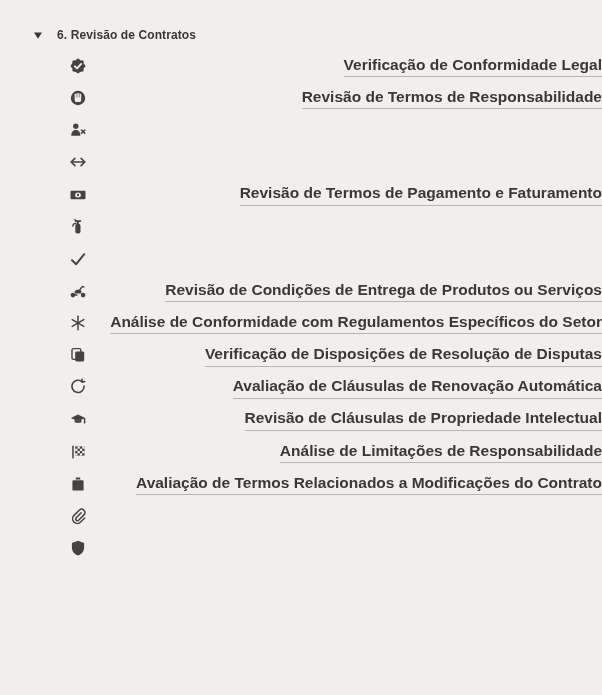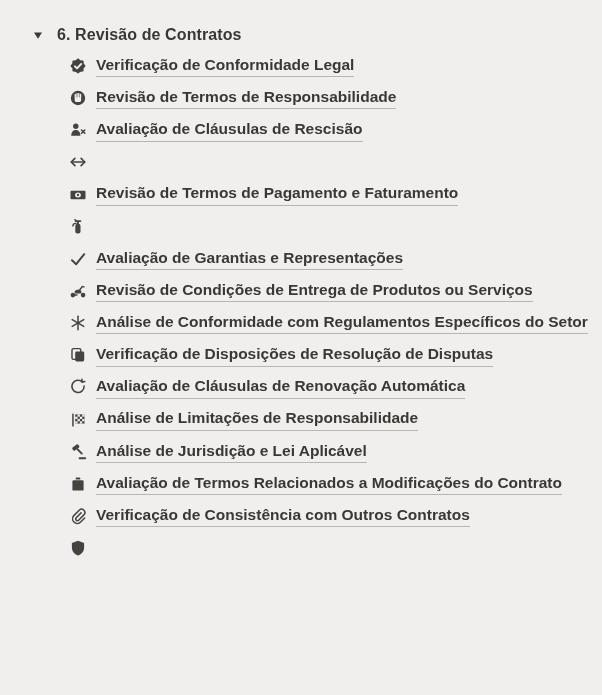--- a/index.html
+++ b/index.html
@@ -18,26 +18,26 @@
   .page{width:602px;height:695px;padding-top:20px;}
   .section-header{
     display:flex;align-items:center;
     height:30px;padding-left:33px;cursor:pointer;
   }
   .toggle{
     width:10px;height:10px;flex:0 0 10px;margin-right:14px;
     display:flex;align-items:center;justify-content:center;
   }
   .section-title{
-    font-size:16px;font-weight:700;letter-spacing:0.1px;color:#393733;
+    font-size:12px;font-weight:700;letter-spacing:0.1px;color:#393733;
   }
   ul.link-list{list-style:none;}
   ul.link-list li{
     height:32.15px;display:flex;align-items:center;
-    padding-left:69px;cursor:pointer;
+    padding-left:69px;cursor:pointer;justify-content:space-between;
   }
   .icon{
     width:18px;height:18px;flex:0 0 18px;margin-right:9px;
     display:flex;align-items:center;justify-content:center;
   }
   .icon svg{display:block;}
   .label{
     font-size:15.5px;font-weight:600;color:var(--text);
     border-bottom:1px solid var(--underline);
     padding-bottom:2px;line-height:1.25;white-space:nowrap;
@@ -100,21 +100,20 @@
       <span class="icon">
         <svg width="18" height="18" viewBox="0 0 18 18">
           <circle cx="6.8" cy="5.3" r="2.7" fill="#45433e"></circle>
           <path d="M2.2,14.8 C2.2,10.9 4.3,8.9 6.8,8.9 C9.3,8.9 11.4,10.9 11.4,14.8 Z" fill="#45433e"></path>
           <g stroke="#45433e" stroke-width="1.6" stroke-linecap="round">
             <line x1="12.5" y1="9" x2="15.8" y2="12.3"></line>
             <line x1="15.8" y1="9" x2="12.5" y2="12.3"></line>
           </g>
         </svg>
       </span>
-      <span class="label">Avaliação de Cláusulas de Rescisão</span>
     </li>
 
     <li>
       <span class="icon">
         <svg width="18" height="18" viewBox="0 0 18 18">
           <g fill="none" stroke="#45433e" stroke-width="1.7" stroke-linecap="round" stroke-linejoin="round">
             <line x1="2.6" y1="9" x2="15.4" y2="9"></line>
             <polyline points="5.9,5.4 2.2,9 5.9,12.6"></polyline>
             <polyline points="12.1,5.4 15.8,9 12.1,12.6"></polyline>
           </g>
@@ -146,21 +145,20 @@
         </svg>
       </span>
     </li>
 
     <li>
       <span class="icon">
         <svg width="18" height="18" viewBox="0 0 18 18">
           <polyline points="3,10.2 7.2,14.2 15.2,4.2" fill="none" stroke="#45433e" stroke-width="2" stroke-linecap="round" stroke-linejoin="round"></polyline>
         </svg>
       </span>
-      <span class="label">Avaliação de Garantias e Representações</span>
     </li>
 
     <li>
       <span class="icon">
         <svg width="18" height="18" viewBox="0 0 18 18">
           <circle cx="3.9" cy="13.1" r="2.3" fill="#45433e"></circle>
           <circle cx="14.1" cy="13.1" r="2.3" fill="#45433e"></circle>
           <path d="M5.5,9.6 C6.5,7.6 9,7.1 11,7.6 L12.6,9.6 L12,11.6 L6,11.6 Z" fill="#45433e"></path>
           <g fill="none" stroke="#45433e" stroke-width="1.4" stroke-linecap="round">
             <path d="M11,7.5 L13.3,4.6 L15,4.9"></path>
@@ -200,20 +198,31 @@
           <path d="M13.2,3.9 A6.1,6.1 0 1 0 15.1,8.1" fill="none" stroke="#45433e" stroke-width="1.6" stroke-linecap="round"></path>
           <g stroke="#45433e" stroke-width="1.5" stroke-linecap="round">
             <line x1="13.2" y1="3.9" x2="12.9" y2="1.2"></line>
             <line x1="13.2" y1="3.9" x2="15.8" y2="3.4"></line>
           </g>
         </svg>
       </span>
       <span class="label">Avaliação de Cláusulas de Renovação Automática</span>
     </li>
 
+    <li>
+      <span class="icon">
+        <svg width="18" height="18" viewBox="0 0 18 18">
+          <polygon points="9,3.6 16.2,6.9 9,10.2 1.8,6.9" fill="#45433e"></polygon>
+          <path d="M5.6,8.4 L5.6,11.1 C5.6,12.3 12.4,12.3 12.4,11.1 L12.4,8.4 L9,10.2 Z" fill="#45433e"></path>
+          <line x1="15.6" y1="7.4" x2="15.6" y2="10.8" stroke="#45433e" stroke-width="1.3" stroke-linecap="round"></line>
+          <circle cx="15.6" cy="11.5" r="0.9" fill="#45433e"></circle>
+        </svg>
+      </span>
+      <span class="label">Revisão de Cláusulas de Propriedade Intelectual</span>
+    </li>
 
     <li>
       <span class="icon">
         <svg width="18" height="18" viewBox="0 0 18 18">
           <rect x="3.2" y="2.4" width="1.5" height="13.2" rx="0.7" fill="#45433e"></rect>
           <rect x="6.2" y="3.4" width="9.3" height="9.2" fill="#45433e"></rect>
           <g fill="#f1efed">
             <rect x="8.52" y="3.4" width="2.33" height="2.3"></rect>
               <rect x="13.17" y="3.4" width="2.33" height="2.3"></rect>
             <rect x="6.2" y="5.7" width="2.33" height="2.3"></rect>
@@ -223,48 +232,37 @@
             <rect x="6.2" y="10.3" width="2.33" height="2.3"></rect>
               <rect x="10.85" y="10.3" width="2.33" height="2.3"></rect>
           </g>
         </svg>
       </span>
       <span class="label">Análise de Limitações de Responsabilidade</span>
     </li>
 
 
 
-    <li>
-      <span class="icon">
-        <svg width="18" height="18" viewBox="0 0 18 18">
-          <rect x="3.2" y="2.6" width="7.2" height="3.8" rx="1" transform="rotate(-38 6.8 4.5)" fill="#45433e"></rect>
-          <line x1="8.4" y1="6.2" x2="12.8" y2="10.6" stroke="#45433e" stroke-width="1.9" stroke-linecap="round"></line>
-          <line x1="10.6" y1="15.3" x2="16.2" y2="15.3" stroke="#45433e" stroke-width="1.9" stroke-linecap="round"></line>
-        </svg>
-      </span>
-      <span class="label">Análise de Jurisdição e Lei Aplicável</span>
-    </li>
 
     <li>
       <span class="icon">
         <svg width="18" height="18" viewBox="0 0 18 18">
           <rect x="6.7" y="2.4" width="4.6" height="2.2" rx="0.7" fill="#45433e"></rect>
           <rect x="3.4" y="5.3" width="11.2" height="10.3" rx="1.2" fill="#45433e"></rect>
         </svg>
       </span>
       <span class="label">Avaliação de Termos Relacionados a Modificações do Contrato</span>
     </li>
 
     <li>
       <span class="icon">
         <svg width="18" height="18" viewBox="0 0 18 18">
           <path d="M12.1,5.9 L7.2,10.8 a1.7,1.7 0 0 0 2.4,2.4 l5.3,-5.3 a3.3,3.3 0 0 0 -4.67,-4.67 L5,8.4 a4.7,4.7 0 0 0 6.65,6.65 l4,-4" fill="none" stroke="#45433e" stroke-width="1.5" stroke-linecap="round" stroke-linejoin="round"></path>
         </svg>
       </span>
-      <span class="label">Verificação de Consistência com Outros Contratos</span>
     </li>
 
     <li>
       <span class="icon">
         <svg width="18" height="18" viewBox="0 0 18 18">
           <path d="M9,1.7 L15.1,3.9 V8.3 C15.1,12.6 12.6,15.2 9,16.6 C5.4,15.2 2.9,12.6 2.9,8.3 V3.9 Z" fill="#45433e"></path>
         </svg>
       </span>
     </li>
 

